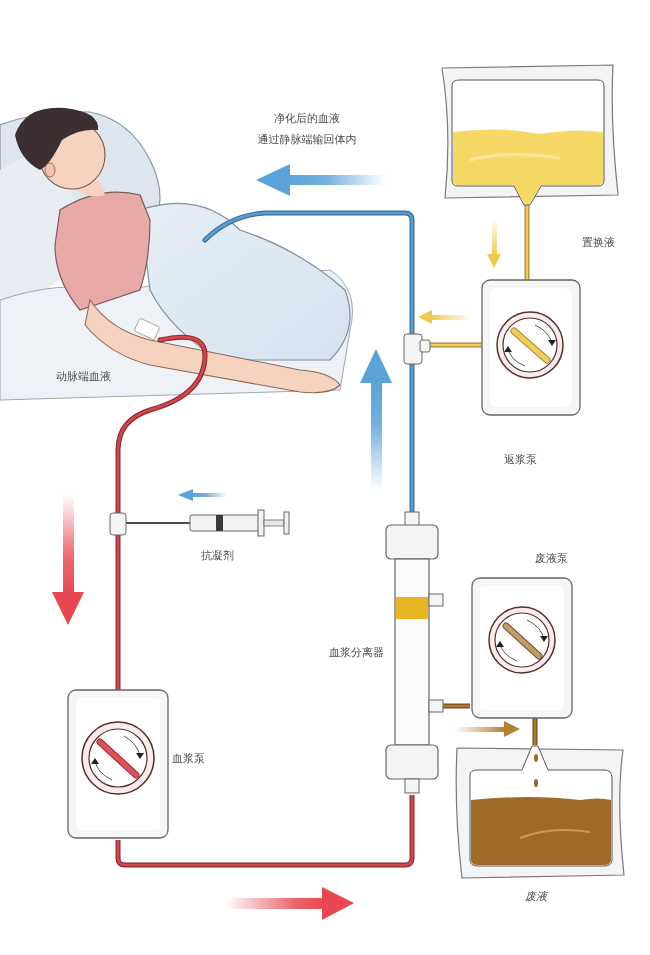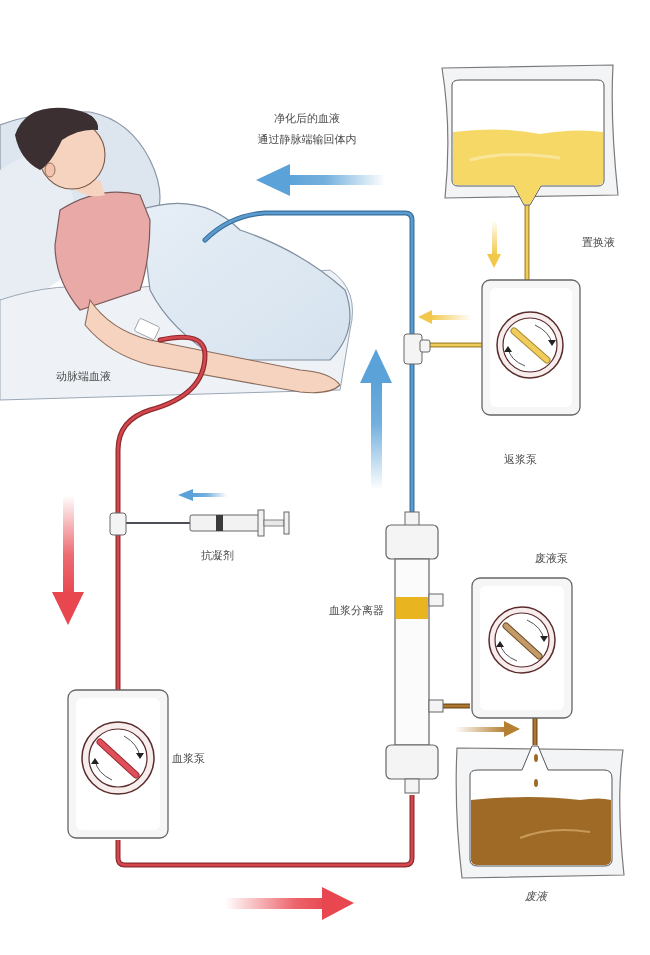--- a/index.html
+++ b/index.html
@@ -215,18 +215,18 @@
 </svg>
 
 <div class="lbl center" style="left:222px; top:108px; width:170px;">
   <div>净化后的血液</div>
   <div>通过静脉端输回体内</div>
 </div>
 <div class="lbl" style="left:582px; top:232px;">置换液</div>
 <div class="lbl" style="left:504px; top:404px;margin-top:45px;">返浆泵</div>
 <div class="lbl" style="left:56px; top:366px;">动脉端血液</div>
 <div class="lbl" style="left:201px; top:545px;">抗凝剂</div>
-<div class="lbl right" style="left:220px; top:600px; width:164px;">
+<div class="lbl right" style="left:220px; top:642px; width:164px;">
   <div>血浆分离器</div>
 </div>
 <div class="lbl" style="left:495px; top:548px;margin-left:40px;">废液泵</div>
 <div class="lbl" style="left:172px; top:748px;">血浆泵</div>
 <div class="lbl" style="left:525px; top:886px;font-style:italic;">废液</div>
 
 </body></html>

